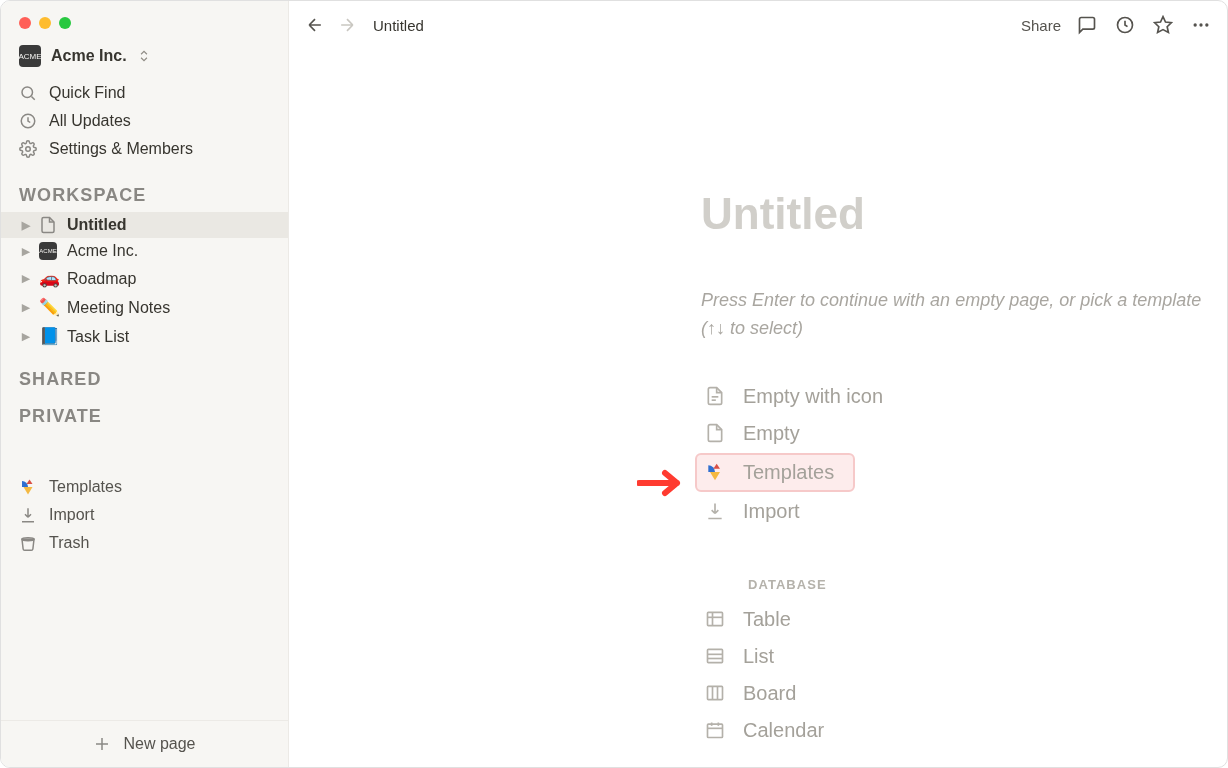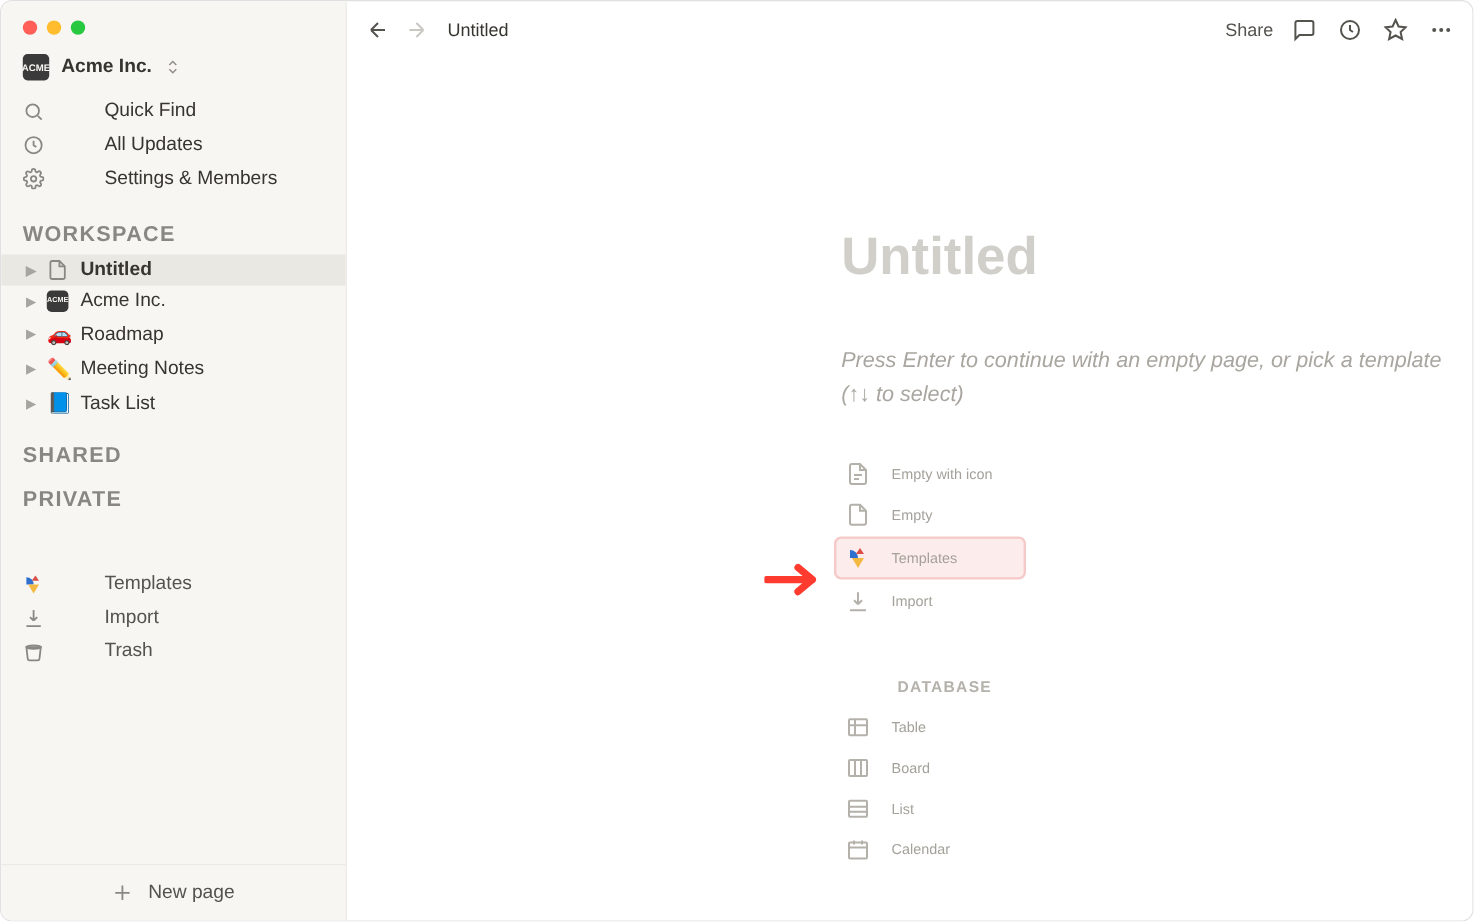--- a/index.html
+++ b/index.html
@@ -51,36 +51,36 @@
     font-size: 16px;
     cursor: pointer;
   }
   .ws-badge {
     width: 22px; height: 22px;
     background: #3a3a3a;
     border-radius: 4px;
     display:flex; align-items:center; justify-content:center;
     color:#f7f6f3;
     font-size: 8px;
-    font-weight:700;
+    font-weight:400;
   }
   .ws-chevron { color: #8f8c85; }
 
   .sb-list { padding: 6px 0 4px 0; }
   .sb-item {
     display: flex;
     align-items: center;
     gap: 12px;
     padding: 5px 14px 5px 18px;
     color: #6d6b67;
     font-size: 16px;
     font-weight: 500;
     cursor: pointer;
   }
-  .sb-item .lbl { color: #37352f; margin-left: 38px; }
+  .sb-item .lbl { color: #37352f; }
   .sb-item.muted .lbl { color: #55534e; }
 
   .sb-section-label {
     padding: 18px 18px 6px 18px;
     font-size: 18px;
     letter-spacing: 0.06em;
     color: #898783;
     font-weight: 600;
   }
 
@@ -159,21 +159,21 @@
     line-height: 1.55;
     margin-bottom: 36px;
     max-width: 660px;
     font-style: italic;
   }
 
   .option-list { display:flex; flex-direction:column; gap:2px; }
   .option-row {
     display:flex; align-items:center; gap:16px;
     padding: 6px 10px 6px 2px;
-    font-size:12px;
+    font-size:20px;
     color:#a4a19a;
     cursor:pointer;
     border-radius:4px;
   }
   .option-row .opt-icon { width:24px; display:flex; justify-content:center; color:#b4b1aa; }
 
   .option-row.highlight {
     background: #fdecec;
     border: 2px solid #f6c9c9;
     border-radius: 6px;
@@ -447,35 +447,35 @@
                   <line x1="3" y1="10" x2="21" y2="10"></line>
                   <line x1="9" y1="4" x2="9" y2="20"></line>
                 </svg>
             </span>
             <span>Table</span>
           </div>
           <div class="option-row">
             <span class="opt-icon">
               <svg width="20" height="20" viewBox="0 0 24 24" fill="none" stroke="currentColor" stroke-width="2">
                   <rect x="3" y="4" width="18" height="16" rx="1"></rect>
+                  <line x1="3" y1="10" x2="21" y2="10"></line>
+                  <line x1="3" y1="15" x2="21" y2="15"></line>
+                </svg>
+            </span>
+            <span>List</span>
+          </div>
+          <div class="option-row">
+            <span class="opt-icon">
+              <svg width="20" height="20" viewBox="0 0 24 24" fill="none" stroke="currentColor" stroke-width="2">
+                  <rect x="3" y="4" width="18" height="16" rx="1"></rect>
                   <line x1="9" y1="4" x2="9" y2="20"></line>
                   <line x1="15" y1="4" x2="15" y2="20"></line>
                 </svg>
             </span>
             <span>Board</span>
-          </div>
-          <div class="option-row">
-            <span class="opt-icon">
-              <svg width="20" height="20" viewBox="0 0 24 24" fill="none" stroke="currentColor" stroke-width="2">
-                  <rect x="3" y="4" width="18" height="16" rx="1"></rect>
-                  <line x1="3" y1="10" x2="21" y2="10"></line>
-                  <line x1="3" y1="15" x2="21" y2="15"></line>
-                </svg>
-            </span>
-            <span>List</span>
           </div>
           <div class="option-row">
             <span class="opt-icon">
               <svg width="20" height="20" viewBox="0 0 24 24" fill="none" stroke="currentColor" stroke-width="2">
                   <rect x="3" y="5" width="18" height="16" rx="1"></rect>
                   <line x1="3" y1="10" x2="21" y2="10"></line>
                   <line x1="8" y1="3" x2="8" y2="7"></line>
                   <line x1="16" y1="3" x2="16" y2="7"></line>
                 </svg>
             </span>

